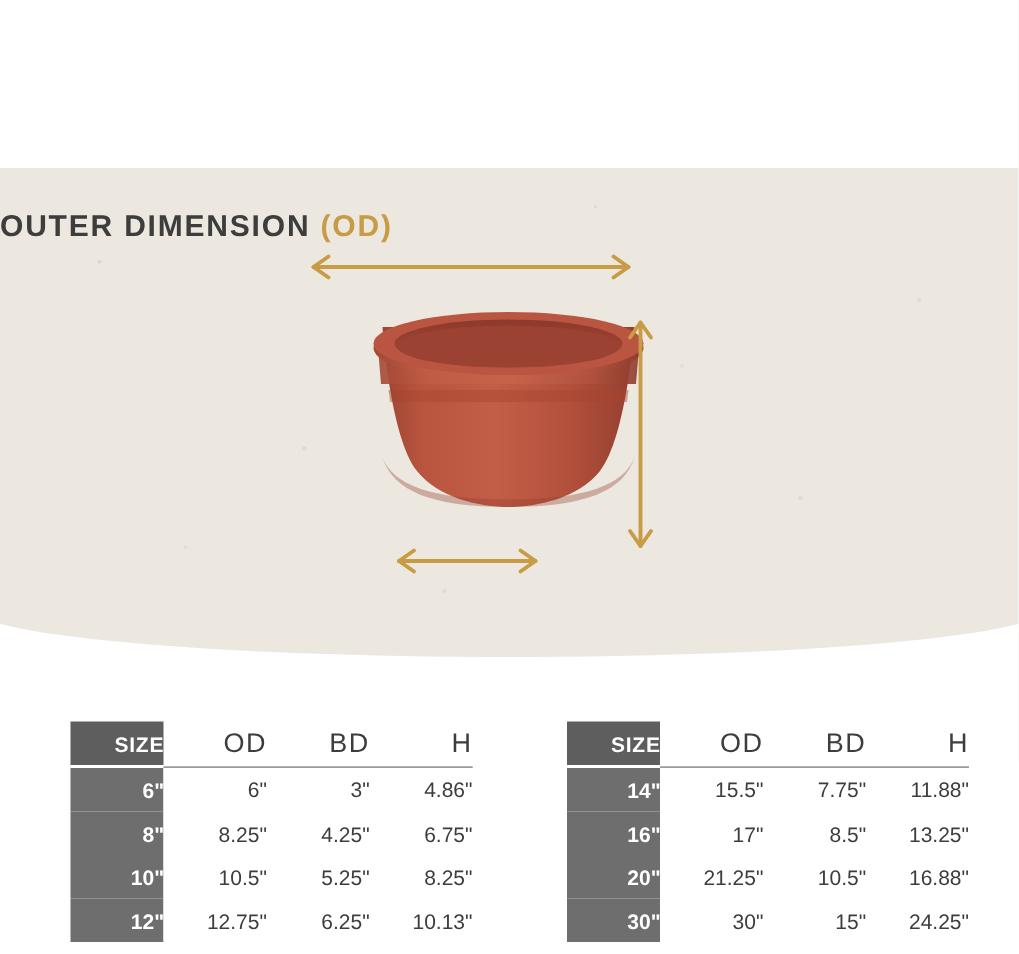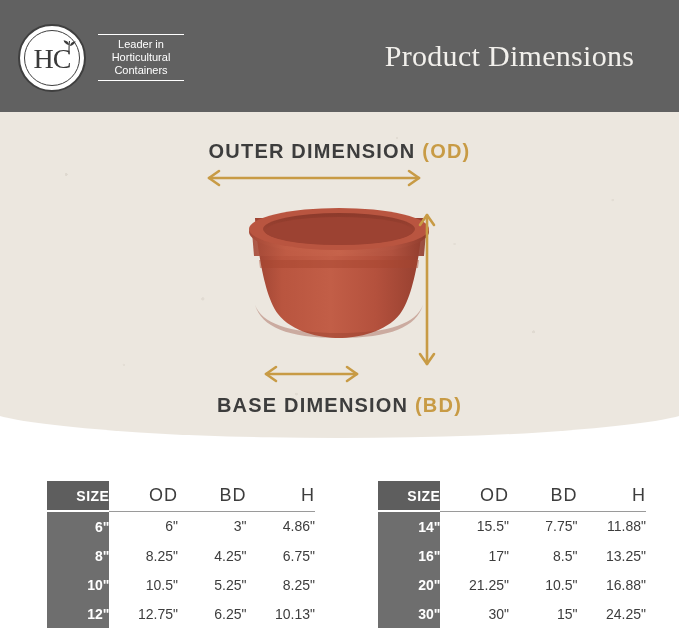--- a/index.html
+++ b/index.html
@@ -127,21 +127,21 @@
     position: absolute;
     font-family: "Liberation Sans", sans-serif;
     font-weight: bold;
     font-size: 20px;
     letter-spacing: 1.2px;
     color: #3d3d3d;
     white-space: nowrap;
   }
   .dim-label .code { color: #c89b45; }
 
-  #label-od { left: 0; top: 28px; width: 679px; text-align: center; }
+  #label-od { left: 0; top: 28px; width: 679px; }
   #label-bd { left: 0; top: 282px; width: 679px; text-align: center; }
   #label-h  { left: 440px; top: 157px; }
 
   
   .spec-table {
     position: absolute;
     border-collapse: collapse;
     font-family: "Liberation Sans", sans-serif;
   }
   #table-left  { left: 47px;  top: 481px; width: 268px; }
@@ -182,40 +182,20 @@
     background: #ffffff;
     font-size: 14px;
     width: 68px;
   }
 </style>
 </head>
 <body>
 
 <div id="page">
 
-  <div id="header-bar">
-
-    <div id="logo-block">
-      <div id="logo-mark">
-        <svg id="logo-leaf" width="22" height="16" viewBox="0 0 22 16">
-          <path d="M11 15 C11 9, 11 5, 11.5 2" stroke="#3a3a3a" stroke-width="1.1" fill="none"></path>
-          <path d="M11.2 6 C8 5.5, 6 3.5, 5.6 1.2 C8.6 1.4, 10.6 3, 11.2 6 Z" fill="#3a3a3a"></path>
-          <path d="M11.8 7 C14.8 6.4, 17 4.6, 17.6 2.2 C14.6 2.4, 12.4 4, 11.8 7 Z" fill="#3a3a3a"></path>
-        </svg>
-        <div id="logo-hc">HC</div>
-      </div>
-      <div id="logo-text-wrap">
-        <div class="logo-line">Leader in</div>
-        <div class="logo-line">Horticultural</div>
-        <div class="logo-line">Containers</div>
-      </div>
-    </div>
-
-    <div id="header-title">Product Dimensions</div>
-  </div>
 
   <div id="diagram-panel">
     <div id="diagram-bg"></div>
 
     <svg id="diagram-svg" width="679" height="326" viewBox="0 0 679 326">
       <defs>
         <linearGradient id="bodyGrad" x1="0" y1="0" x2="1" y2="0">
           <stop offset="0%" stop-color="#9e4433"></stop>
           <stop offset="16%" stop-color="#b9553f"></stop>
           <stop offset="45%" stop-color="#c25e47"></stop>
@@ -273,24 +253,20 @@
         <polyline points="347,255 357,262 347,269"></polyline>
       </g>
     </svg>
 
     <div class="dim-label" id="label-od">
       <span>OUTER DIMENSION</span>
       <span class="code">(OD)</span>
     </div>
 
 
-    <div class="dim-label" id="label-bd">
-      <span>BASE DIMENSION</span>
-      <span class="code">(BD)</span>
-    </div>
   </div>
 
   <table class="spec-table" id="table-left">
     <thead>
       <tr>
         <th class="size-head">SIZE</th>
         <th class="metric-head">OD</th>
         <th class="metric-head">BD</th>
         <th class="metric-head">H</th>
       </tr>

